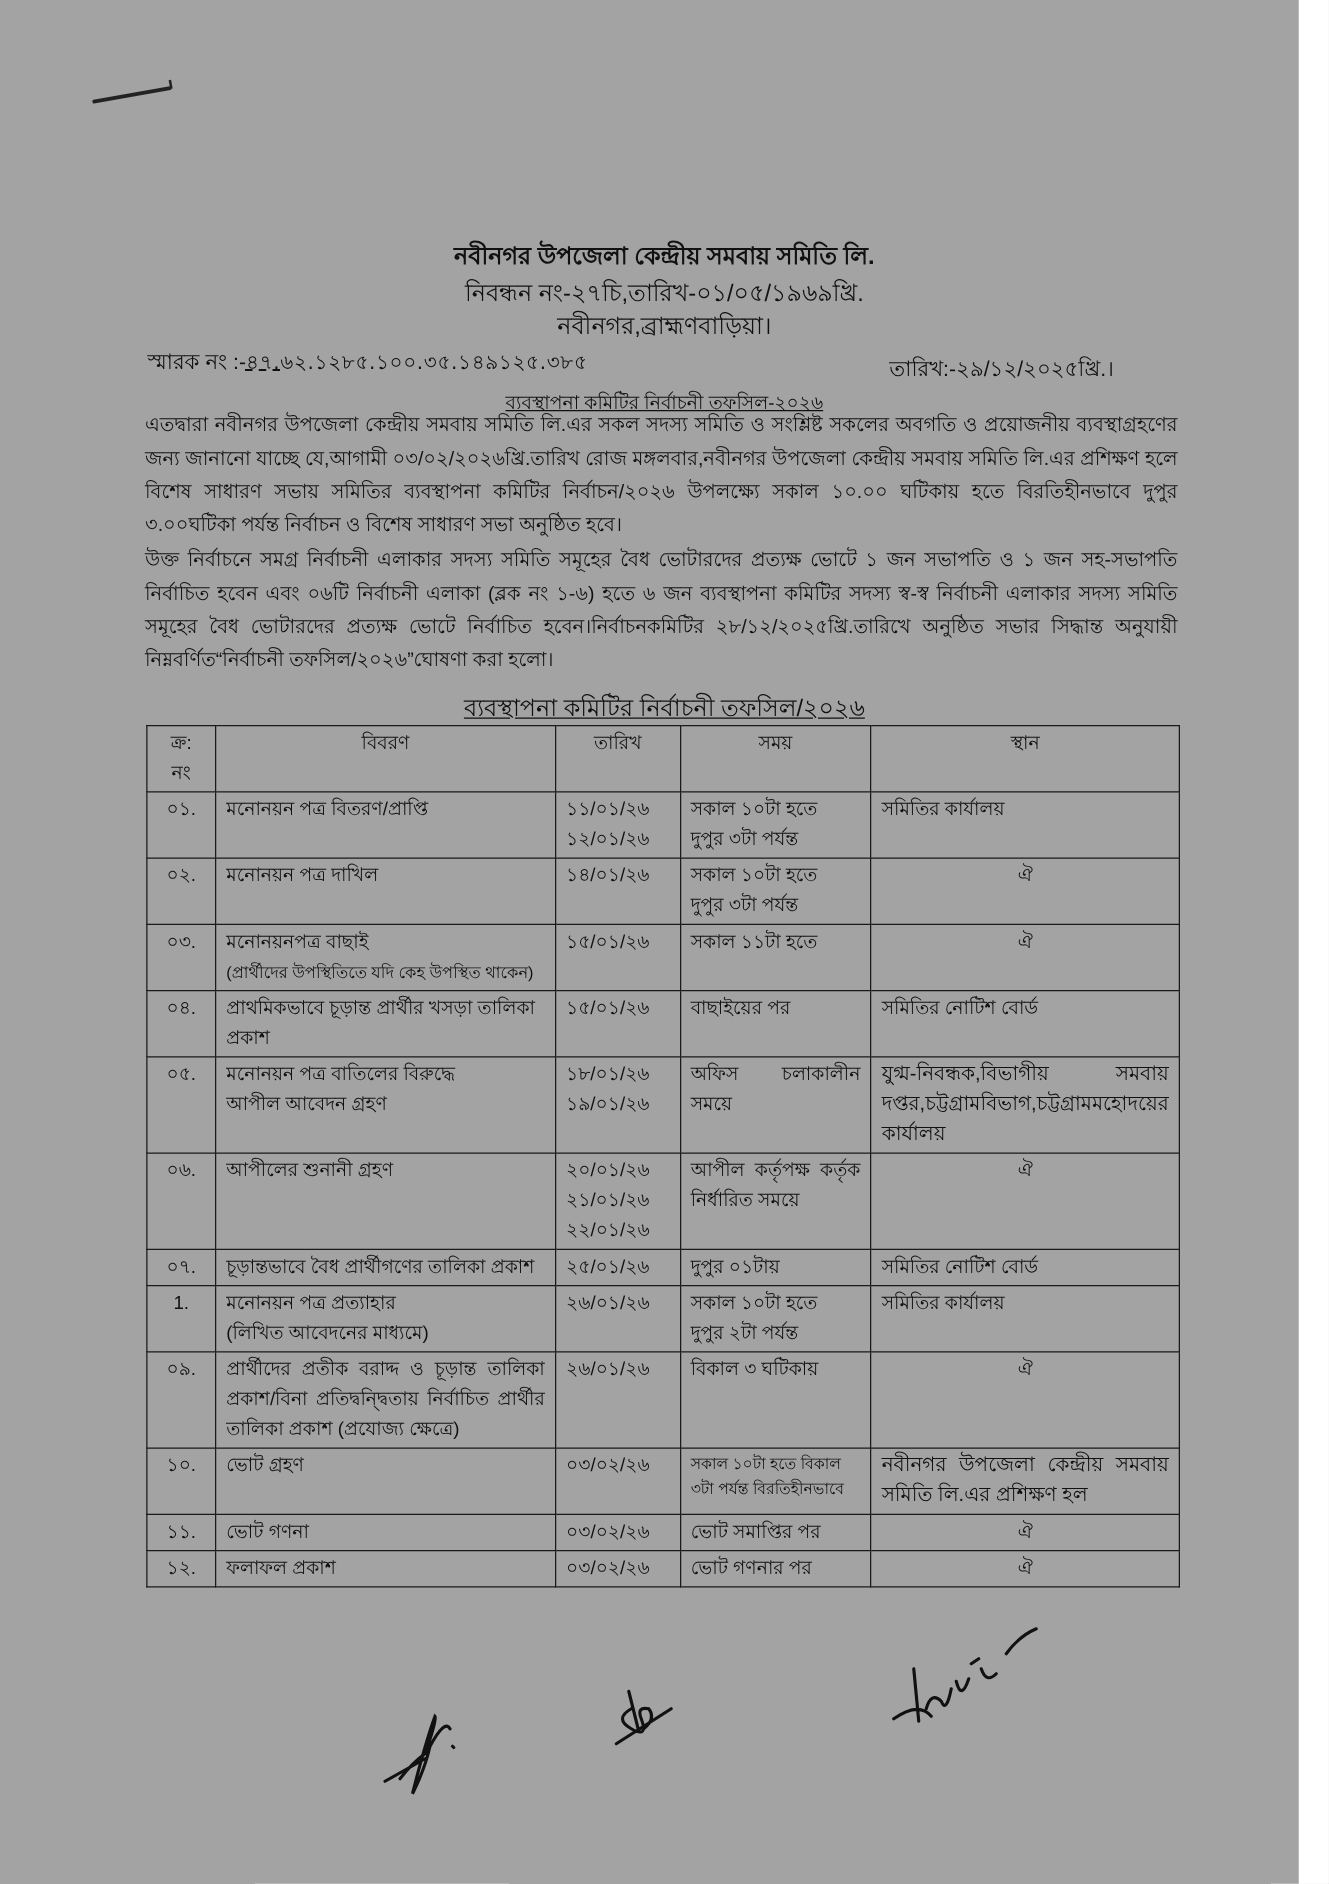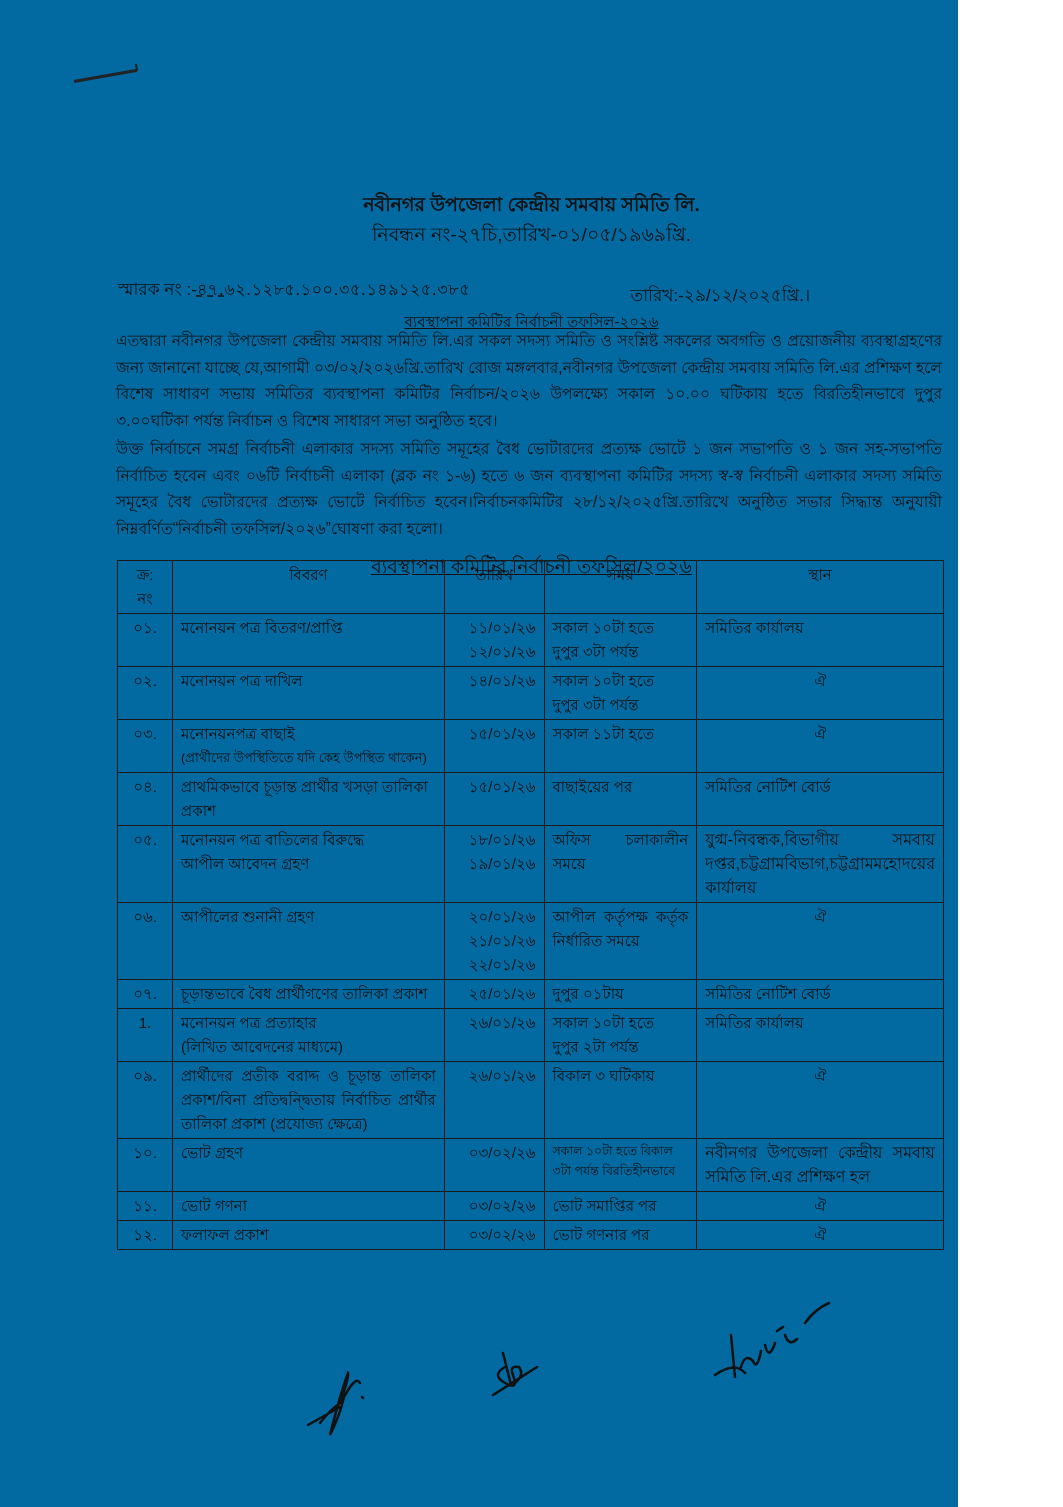--- a/index.html
+++ b/index.html
@@ -1,59 +1,60 @@
 <!DOCTYPE html>
 <html><head>
 <meta charset="utf-8">
 <style>
   html, body { margin:0; padding:0; background:#ffffff; }
   body { width:1063px; height:1507px; position:relative; overflow:hidden;
          font-family:"Liberation Sans", "DejaVu Sans", sans-serif; color:#111; }
-  .page { position:absolute; left:0; top:0; width:958px; height:1507px; background:#0369a1; }
+  .page { position:absolute; left:0; top:0; width:1039px; height:1507px; background:#a3a3a3; }
   .dash-mark { position:absolute; left:74px; top:80px; width:64px; height:3px; background:#222;
                transform:rotate(-10deg); transform-origin:left center; border-radius:1px; }
   .dash-mark:after { content:""; position:absolute; right:-1px; top:-5px; width:2px; height:7px; background:#222; }
   .hdr { position:absolute; left:0; width:1063px; text-align:center; font-size:19px; }
   .hdr1 { top:190px; font-weight:bold; }
   .hdr2 { top:220px; }
   .hdr3 { top:246px; }
   .memo { position:absolute; left:118px; top:276px; font-size:17px; }
   .memo .num { font-family:"DejaVu Sans", sans-serif; font-size:16px; letter-spacing:0.5px; }
   .memo .num .u { text-decoration:underline dashed; }
   .date { position:absolute; right:148px; top:282px; font-size:17px; }
   .title1 { position:absolute; left:0; width:1063px; text-align:center; top:310px; font-size:15px; }
   .title1 span { text-decoration:underline; }
   .para { position:absolute; left:116px; width:826px; font-size:15.6px; line-height:26.5px; text-align:justify; }
   .para1 { top:328px; }
   .para2 { top:436px; }
   .title2 { position:absolute; left:0; width:1063px; text-align:center; top:552px; font-size:19px; }
   .title2 span { text-decoration:underline; }
-  table.sched { position:absolute; left:117px; top:560px; width:827px; border-collapse:collapse; font-size:15px; }
+  table.sched { position:absolute; left:117px; top:580px; width:827px; border-collapse:collapse; font-size:15px; }
   table.sched td, table.sched th { border:1.5px solid #1a1a1a; vertical-align:top; padding:2px 8px; line-height:24px; font-weight:normal; }
   table.sched th { text-align:center; height:48px; }
   .c-no { width:41px; text-align:center; }
   .c-desc { width:291px; }
-  .c-date { width:86px; text-align:right; }
+  .c-date { width:86px; }
   .c-time { width:149px; }
   .c-place { width:174px; }
   .ditto { text-align:center; }
   .small { font-size:16px; line-height:17px; }
   .line { display:block; }
   .sig { position:absolute; }
   .sig svg { display:block; }
 </style>
 </head>
 <body>
 
 <div class="page">
 
   <div class="dash-mark"></div>
 
   <div class="hdr hdr1">নবীনগর উপজেলা কেন্দ্রীয় সমবায় সমিতি লি.</div>
   <div class="hdr hdr2">নিবন্ধন নং-২৭চি,তারিখ-০১/০৫/১৯৬৯খ্রি.</div>
+  <div class="hdr hdr3">নবীনগর,ব্রাহ্মণবাড়িয়া।</div>
 
   <div class="memo">
     <span>স্মারক নং :-</span><span class="num"><span class="u">৪৭.</span><span>৬২.১২৮৫.১০০.৩৫.১৪৯১২৫.৩৮৫</span></span>
   </div>
   <div class="date">তারিখ:-২৯/১২/২০২৫খ্রি.।</div>
 
   <div class="title1"><span>ব্যবস্থাপনা কমিটির নির্বাচনী তফসিল-২০২৬</span></div>
 
   <div class="para para1">এতদ্বারা নবীনগর উপজেলা কেন্দ্রীয় সমবায় সমিতি লি.এর সকল সদস্য সমিতি ও সংশ্লিষ্ট সকলের অবগতি ও প্রয়োজনীয় ব্যবস্থাগ্রহণের জন্য জানানো যাচ্ছে যে,আগামী ০৩/০২/২০২৬খ্রি.তারিখ রোজ মঙ্গলবার,নবীনগর উপজেলা কেন্দ্রীয় সমবায় সমিতি লি.এর প্রশিক্ষণ হলে বিশেষ সাধারণ সভায় সমিতির ব্যবস্থাপনা কমিটির নির্বাচন/২০২৬ উপলক্ষ্যে সকাল ১০.০০ ঘটিকায় হতে বিরতিহীনভাবে দুপুর ৩.০০ঘটিকা পর্যন্ত নির্বাচন ও বিশেষ সাধারণ সভা অনুষ্ঠিত হবে।</div>
   <div class="para para2">উক্ত নির্বাচনে সমগ্র নির্বাচনী এলাকার সদস্য সমিতি সমূহের বৈধ ভোটারদের প্রত্যক্ষ ভোটে ১ জন  সভাপতি ও ১ জন সহ-সভাপতি নির্বাচিত হবেন এবং ০৬টি নির্বাচনী এলাকা (ব্লক নং ১-৬) হতে ৬ জন ব্যবস্থাপনা কমিটির সদস্য স্ব-স্ব নির্বাচনী এলাকার সদস্য সমিতি সমূহের বৈধ ভোটারদের প্রত্যক্ষ ভোটে নির্বাচিত হবেন।নির্বাচনকমিটির ২৮/১২/২০২৫খ্রি.তারিখে অনুষ্ঠিত সভার সিদ্ধান্ত অনুযায়ী নিম্নবর্ণিত“নির্বাচনী তফসিল/২০২৬”ঘোষণা করা হলো।</div>

